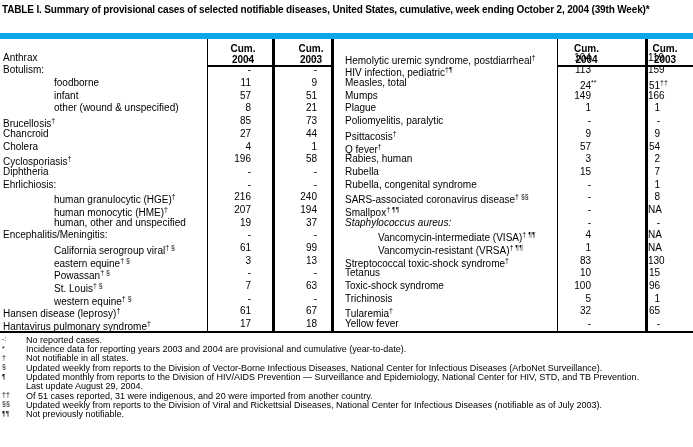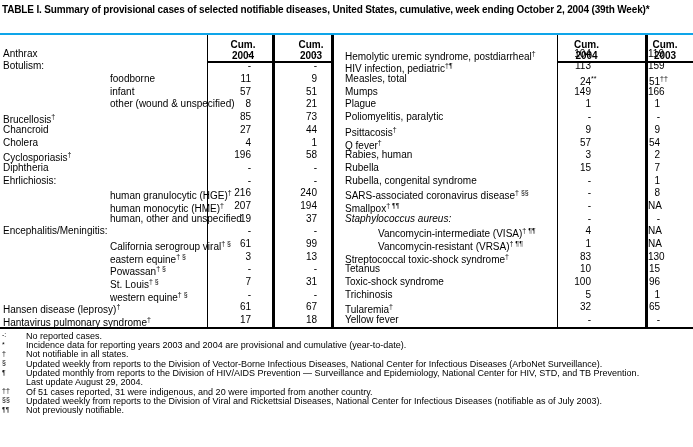--- a/index.html
+++ b/index.html
@@ -11,38 +11,38 @@
   }
   .title {
     font-weight:bold; font-size:10px; letter-spacing:-0.15px;
     padding:4px 0 0 2px; height:33px; white-space:nowrap;
   }
   .tbl {
     width:693px;
     display:grid;
     grid-template-columns:207px 65px 59px 226px 88px 48px;
     grid-auto-rows:12.7px;
-    border-top:2px solid #0ea5e9;
+    border-top:6px solid #0ea5e9;
     border-bottom:2px solid #000;
   }
   .cell { line-height:12.7px; white-space:nowrap; overflow:visible; }
   
   .c2,.c5 { border-left:1.5px solid #000; }
   .c3,.c4,.c6 { border-left:3px solid #000; }
   
   .hcell { height:28px; line-height:11px; font-weight:bold; text-align:center; padding-top:4px; }
   .hline { border-bottom:2px solid #000; }
   .h2 { padding-left:6px; }
   .h3 { padding-left:16px; }
   .h5 { padding-right:30px; }
   .h6 { padding-right:11px; }
   
   .c1 { padding-left:3px; }
   .c4 { padding-left:11px; }
-  .c1.ind { padding-left:110px; }
+  .c1.ind { padding-left:54px; }
   .c4.ind { padding-left:44px; }
   .ital { font-style:italic; }
   
   .num { text-align:right; }
   .c2.num { padding-right:21px; }
   .c3.num { padding-right:14px; }
   .c5.num { padding-right:54px; }
   .c6.num { padding-right:33px; }
   sup.lsup { font-size:7px; vertical-align:4px; letter-spacing:0; }
   sup.vmark {
@@ -185,21 +185,21 @@
       <div class="cell num c5">83</div>
       <div class="cell num c6">130</div>
       <div class="cell c1 ind">Powassan<sup class="lsup">† §</sup></div>
       <div class="cell num c2">-</div>
       <div class="cell num c3">-</div>
       <div class="cell c4">Tetanus</div>
       <div class="cell num c5">10</div>
       <div class="cell num c6">15</div>
       <div class="cell c1 ind">St. Louis<sup class="lsup">† §</sup></div>
       <div class="cell num c2">7</div>
-      <div class="cell num c3">31</div>
+      <div class="cell num c3">63</div>
       <div class="cell c4">Toxic-shock syndrome</div>
       <div class="cell num c5">100</div>
       <div class="cell num c6">96</div>
       <div class="cell c1 ind">western equine<sup class="lsup">† §</sup></div>
       <div class="cell num c2">-</div>
       <div class="cell num c3">-</div>
       <div class="cell c4">Trichinosis</div>
       <div class="cell num c5">5</div>
       <div class="cell num c6">1</div>
       <div class="cell c1">Hansen disease (leprosy)<sup class="lsup">†</sup></div>

